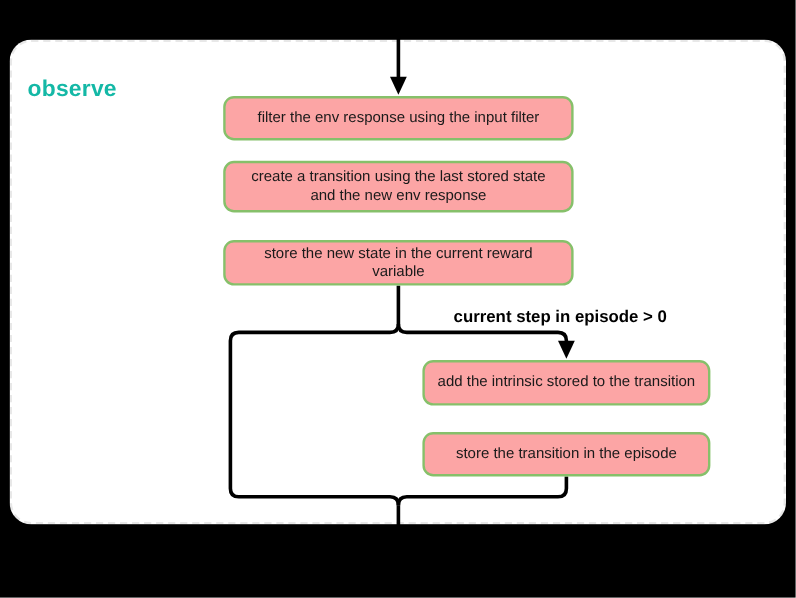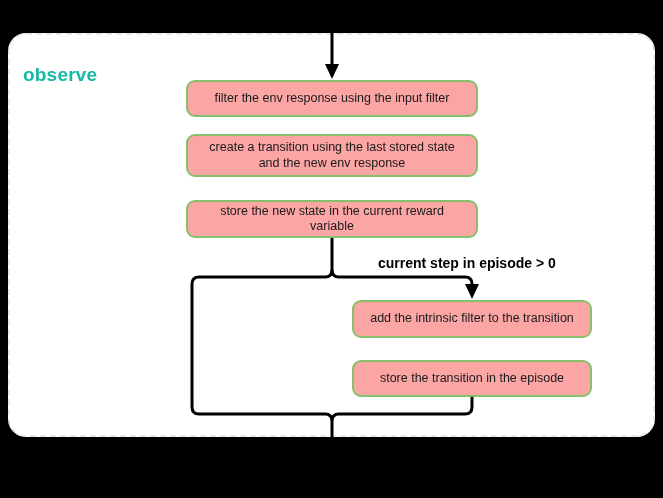--- a/index.html
+++ b/index.html
@@ -102,17 +102,17 @@
   </svg>
 
   <div class="node" id="node-filter">filter the env response using the input filter</div>
 
   <div class="node" id="node-transition">create a transition using the last stored state and the new env response</div>
 
   <div class="node" id="node-store-state">store the new state in the current reward variable</div>
 
   <div class="branch-label">current step in episode &gt; 0</div>
 
-  <div class="node" id="node-intrinsic">add the intrinsic filter to the transition</div>
+  <div class="node" id="node-intrinsic">add the intrinsic stored to the transition</div>
 
   <div class="node" id="node-memory">store the transition in the episode</div>
 
 </div>
 
 </body></html>

